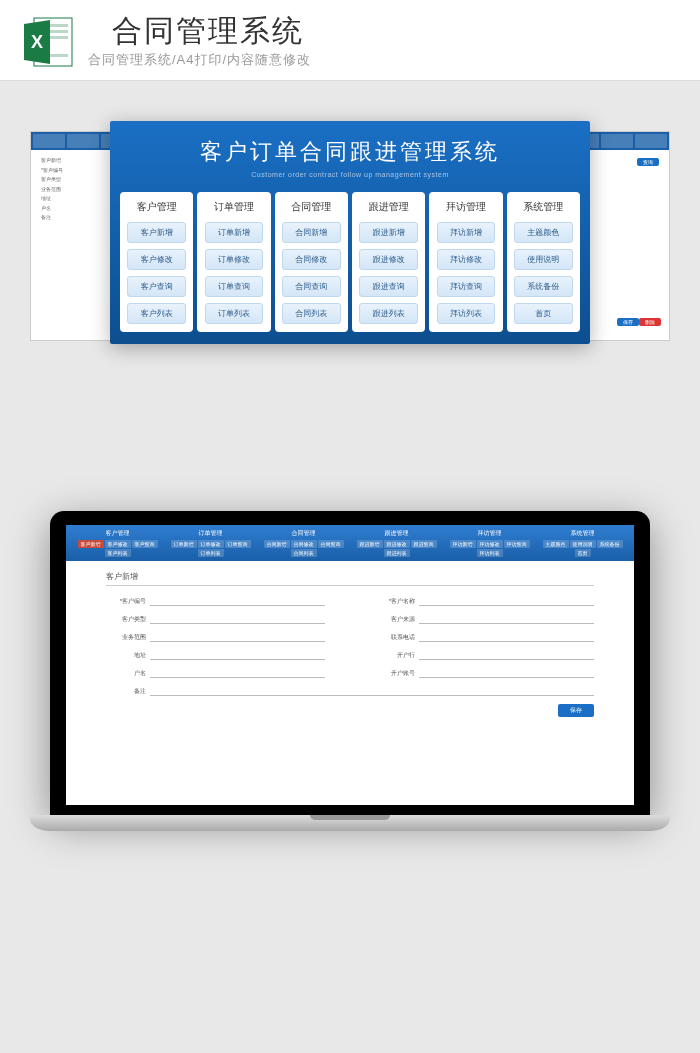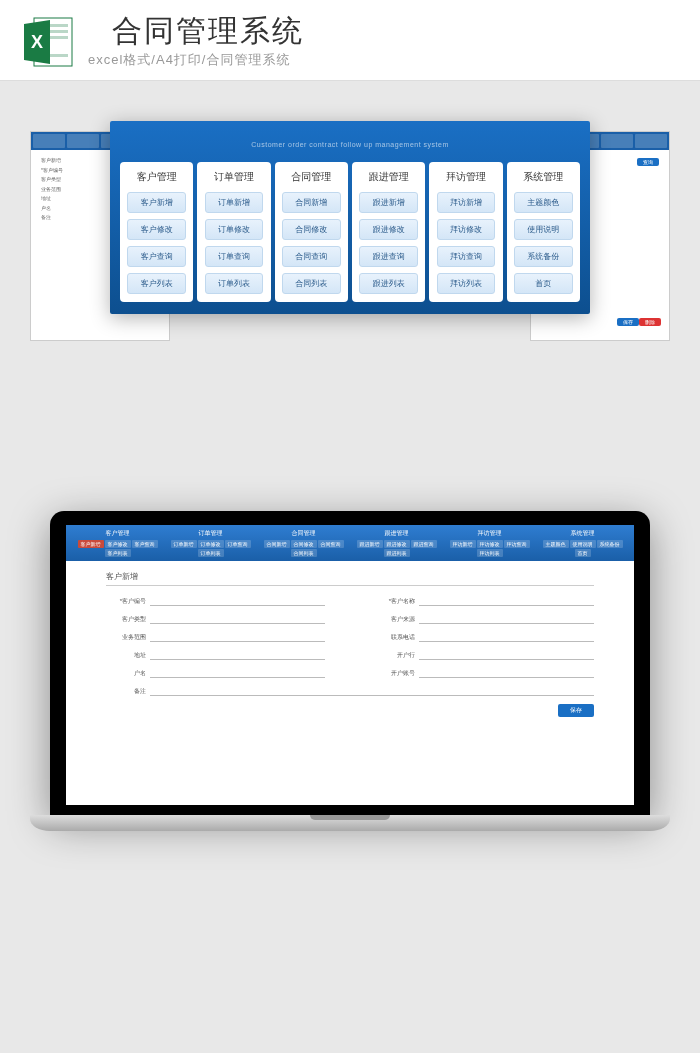--- a/index.html
+++ b/index.html
@@ -215,21 +215,21 @@
     <rect x="14" y="4" width="38" height="48" fill="#fff" stroke="#1a7b44" stroke-width="1"></rect>
     <rect x="18" y="10" width="30" height="3" fill="#1a7b44" opacity="0.3"></rect>
     <rect x="18" y="16" width="30" height="3" fill="#1a7b44" opacity="0.3"></rect>
     <rect x="18" y="22" width="30" height="3" fill="#1a7b44" opacity="0.3"></rect>
     <rect x="18" y="40" width="30" height="3" fill="#1a7b44" opacity="0.3"></rect>
     <path d="M4 10 L30 6 L30 50 L4 46 Z" fill="#1a7b44"></path>
     <text x="17" y="34" fill="#fff" font-size="18" font-weight="bold" text-anchor="middle" font-family="Arial">X</text>
   </svg>
   <div class="header-text">
     <div class="title">合同管理系统</div>
-    <div class="subtitle">excel格式/A4打印/合同管理系统</div>
+    <div class="subtitle">合同管理系统/A4打印/内容随意修改</div>
   </div>
 </div>
 
 <div class="stage1">
   <div class="bgpanel left">
     <div class="bghead">
         <span></span>
         <span></span>
         <span></span>
         <span></span>
@@ -253,20 +253,21 @@
       </div>
     <div class="bgbtn">查询</div>
     <div class="bglbl">
         <div>范围</div>
       </div>
     <div class="bgbtn2">保存</div>
     <div class="bgbtn3">删除</div>
   </div>
 
   <div class="mainpanel">
+    <div class="maintitle">客户订单合同跟进管理系统</div>
     <div class="mainsubtitle">Customer order contract follow up management system</div>
     <div class="cols" id="cols">
         <div class="col">
           <div class="colhead">客户管理</div>
           <div class="colbtn">客户新增</div>
           <div class="colbtn">客户修改</div>
           <div class="colbtn">客户查询</div>
           <div class="colbtn">客户列表</div>
         </div>
         <div class="col">

